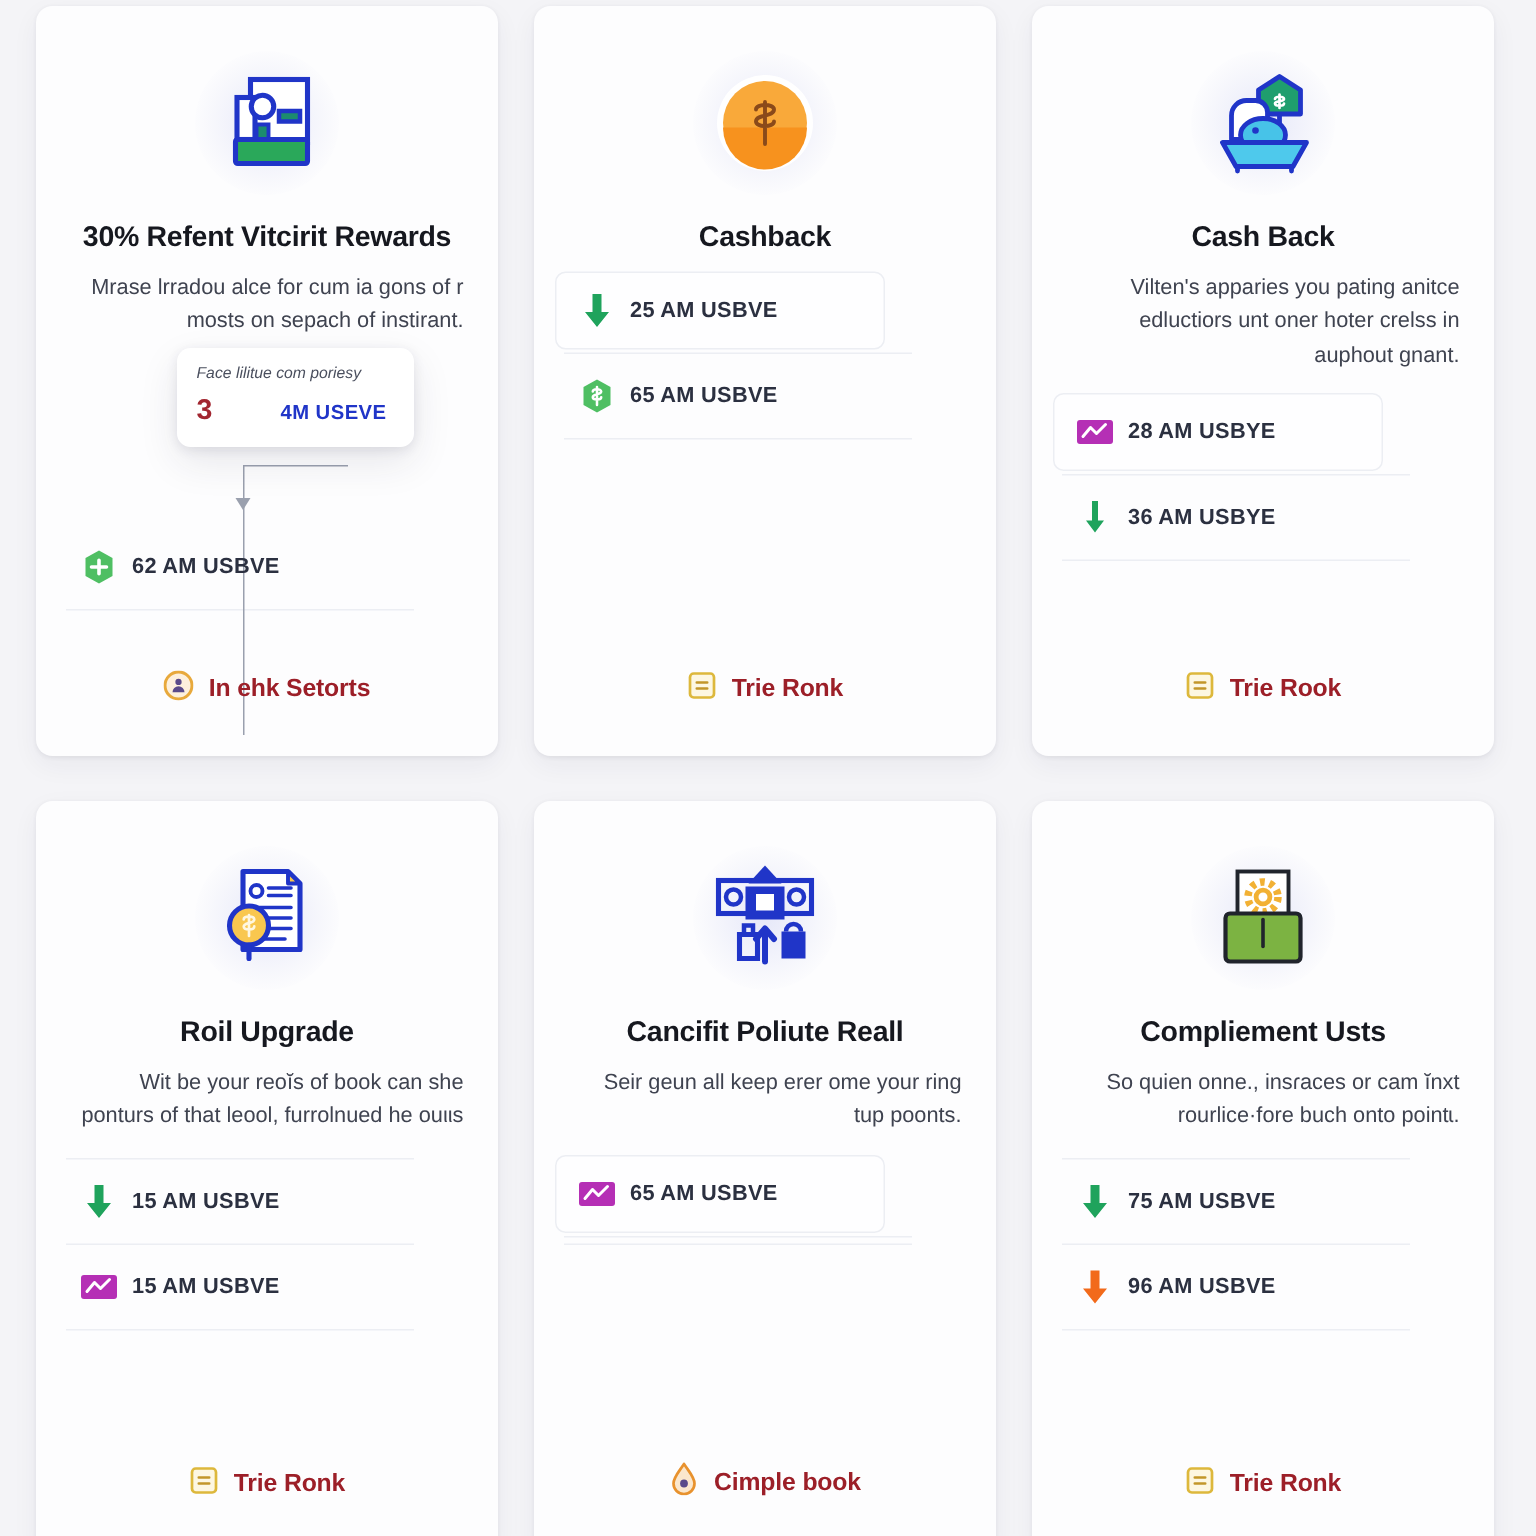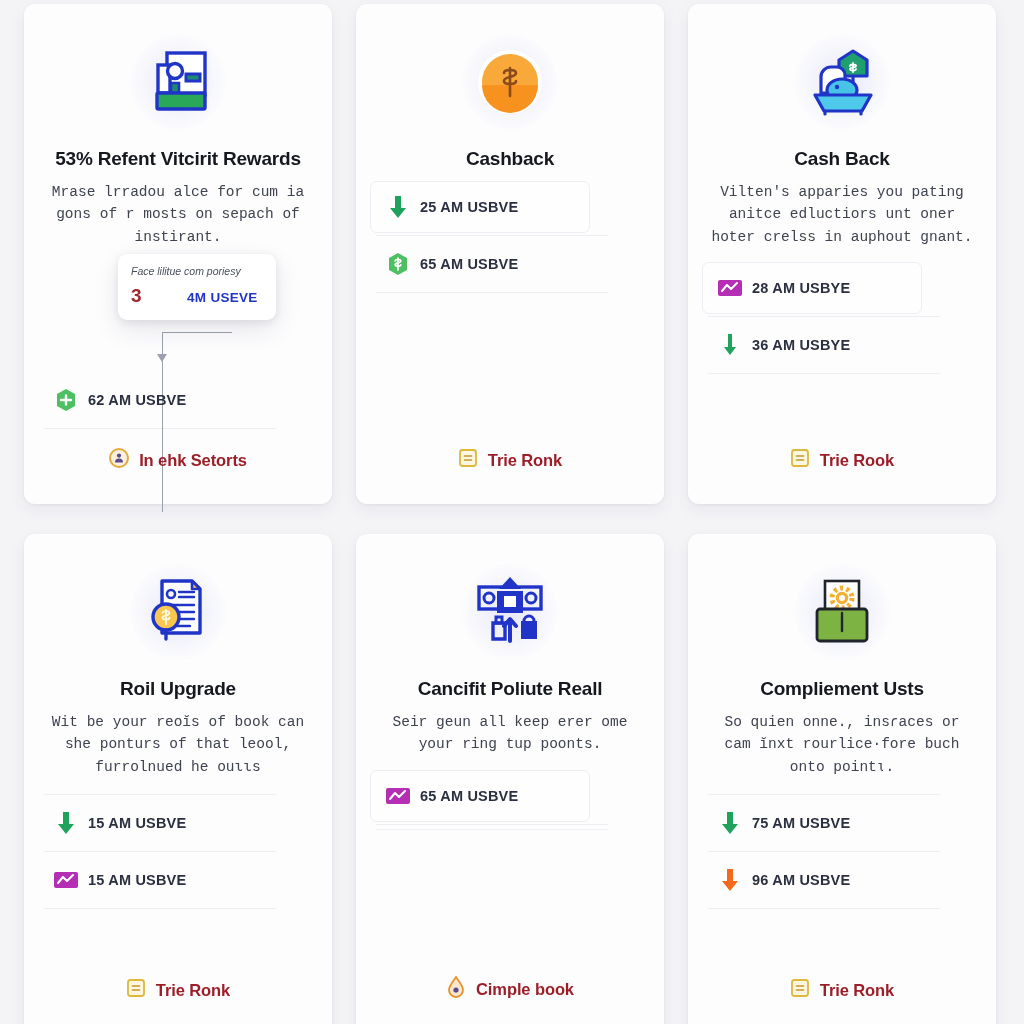--- a/index.html
+++ b/index.html
@@ -39,21 +39,21 @@
     position: absolute; width: 96px; height: 96px; border-radius: 50%;
     background: radial-gradient(circle, rgba(226,228,248,.85) 0%, rgba(240,241,250,.45) 55%, rgba(253,253,254,0) 75%);
   }
   .icon-wrap svg { position: relative; z-index: 2; }
   .card-title {
     font-size: 19px; font-weight: bold; color: #16181f;
     letter-spacing: -.2px; text-align: center; margin-bottom: 11px;
   }
   .card-desc {
     font-size: 14.5px; color: #3f4350; line-height: 1.55;
-    text-align: center; max-width: 262px; margin-bottom: 14px; font-family: Liberation Mono, monospace;
+    text-align: right; max-width: 262px; margin-bottom: 14px;
   }
   .rows { width: 100%; display: flex; flex-direction: column; align-items: flex-start; flex: 1; position: relative; }
   .row {
     width: 208px; height: 52px;
     display: flex; align-items: center;
     position: relative;
   }
   .row.boxed::before {
     content:""; position:absolute; left:-6px; right:-6px; top:0; bottom:0;
     border: 1px solid #eceef3; border-radius: 7px; background:#fefeff;
@@ -109,21 +109,21 @@
       <div class="icon-halo"></div>
       <svg width="74" height="74" viewBox="0 0 74 74">
         <rect x="26" y="8" width="38" height="42" fill="#ffffff" stroke="#2035c8" stroke-width="3.4"></rect>
         <rect x="17" y="20" width="12" height="28" fill="#ffffff" stroke="#2035c8" stroke-width="3.4"></rect>
         <circle cx="34" cy="26" r="7.5" fill="#ffffff" stroke="#2035c8" stroke-width="3.4"></circle>
         <rect x="45" y="29" width="14" height="7" fill="#1c8c6e" stroke="#2035c8" stroke-width="3"></rect>
         <path d="M30 38 l8 0 l0 10 l-8 0 z" fill="#1c8c6e" stroke="#2035c8" stroke-width="2.6"></path>
         <rect x="16" y="48" width="48" height="16" rx="1.5" fill="#2aa85a" stroke="#2035c8" stroke-width="3.4"></rect>
       </svg>
     </div>
-    <div class="card-title">53% Refent Vitcirit Rewards</div>
+    <div class="card-title">30% Refent Vitcirit Rewards</div>
     <div class="card-desc">Mrase lrradou alce for cum ia gons of r mosts on sepach of instirant.</div>
 
     <div class="rows">
       <div class="connector-h"></div>
       <div class="connector"></div>
       <div class="arrowhead"></div>
 
       <div class="tooltip">
         <div class="tt-caption">Face lilitue com poriesy</div>
         <div class="tt-row">

